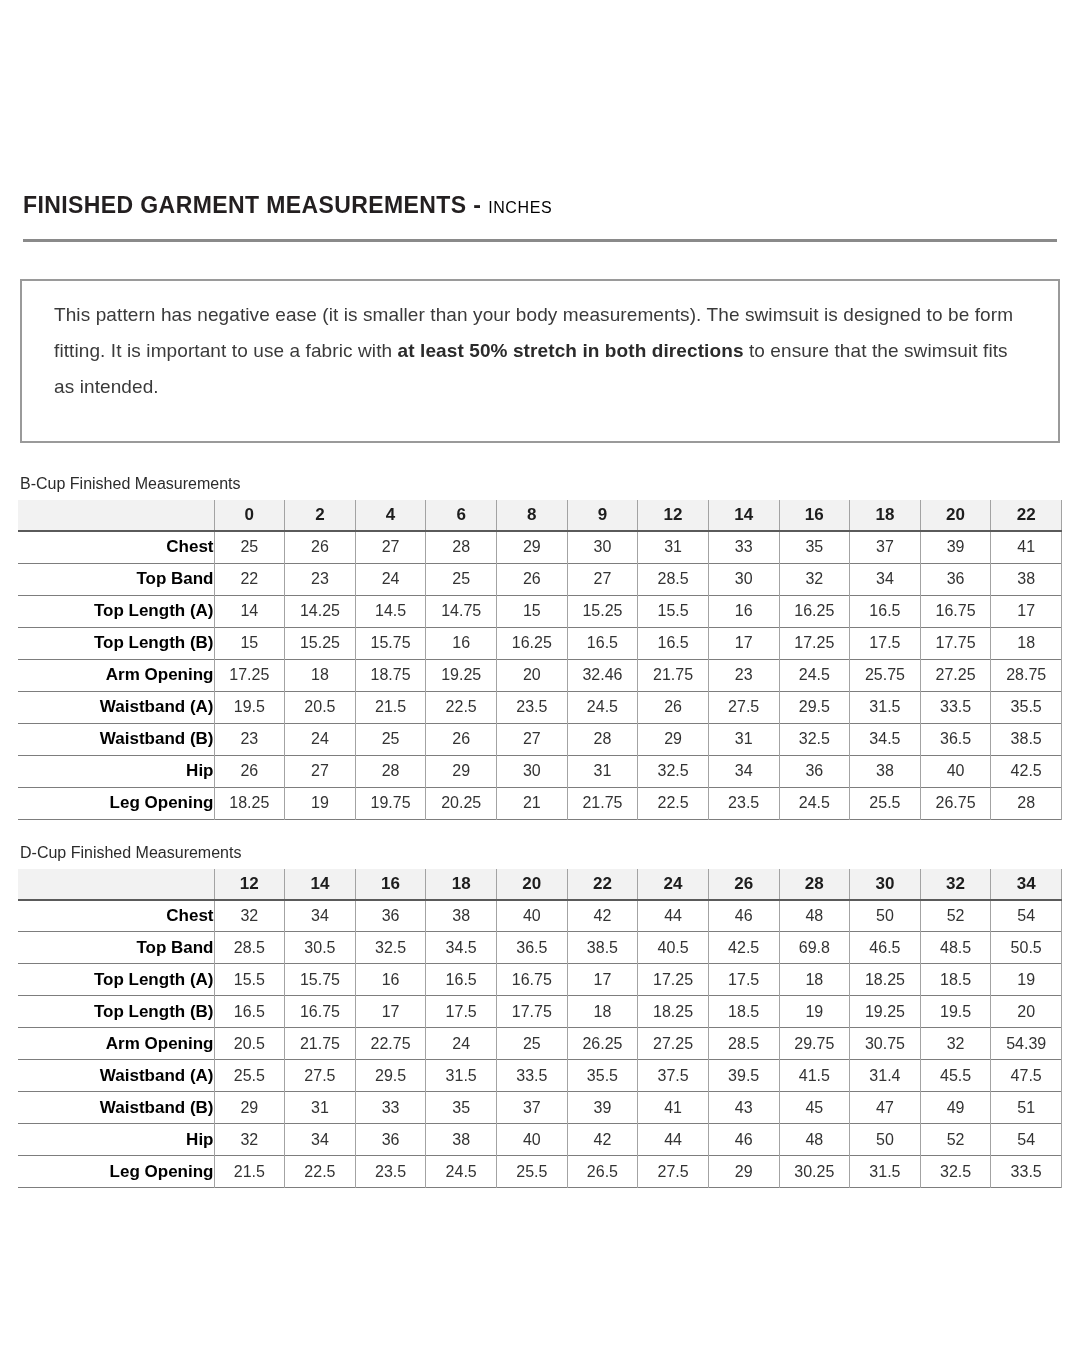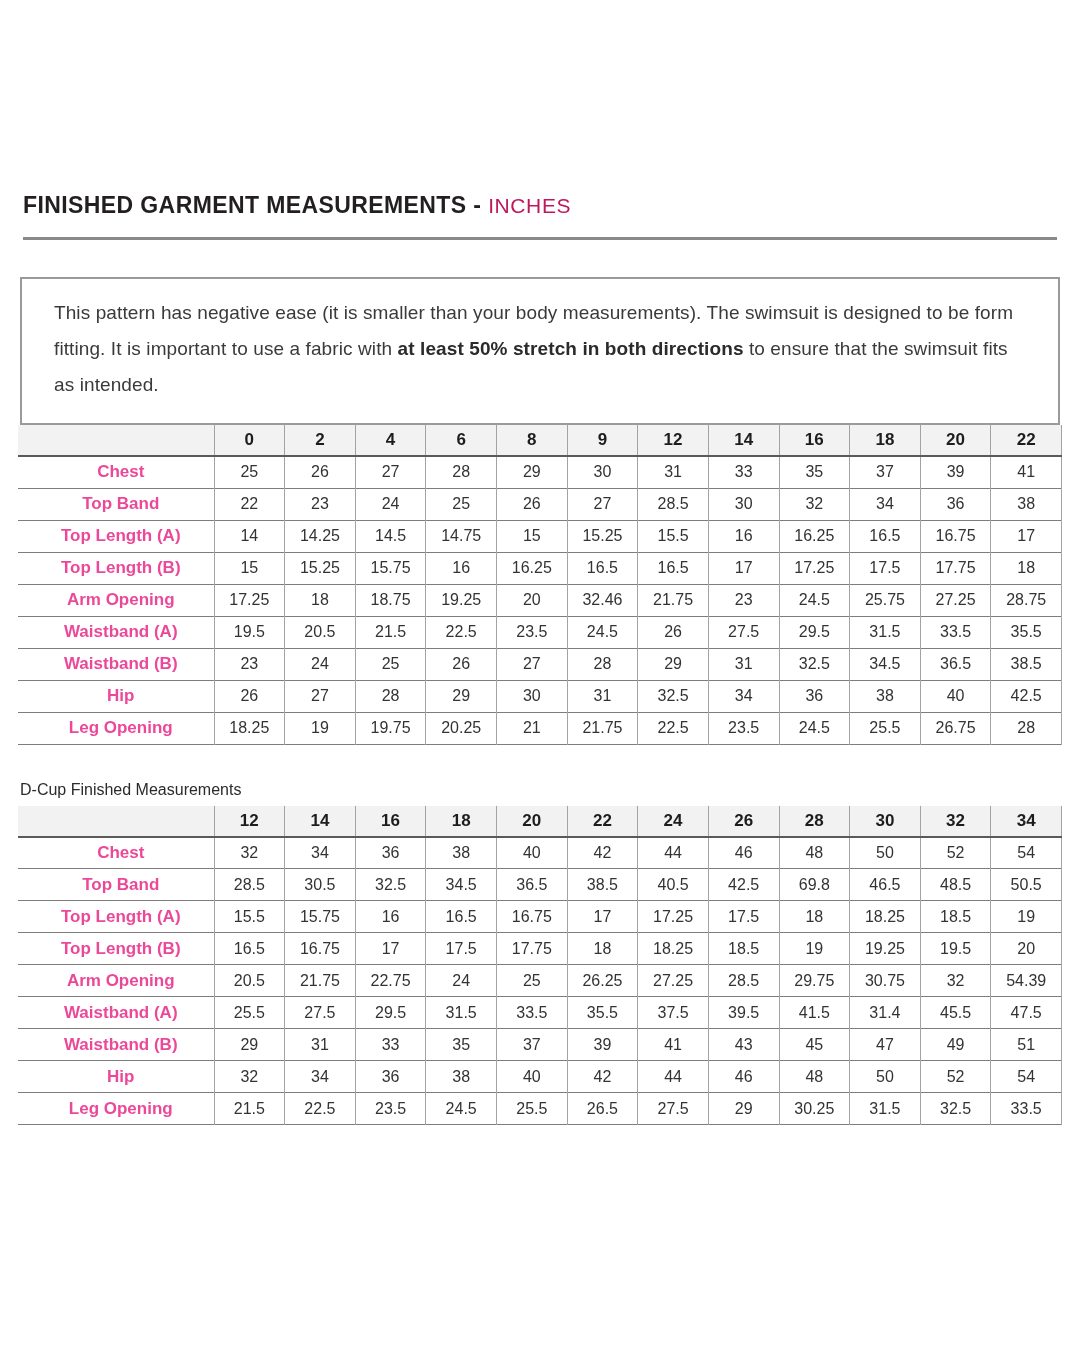--- a/index.html
+++ b/index.html
@@ -15,54 +15,54 @@
   .page-title {
     margin: 192px 20px 0 23px;
     font-size: 23px;
     line-height: 27px;
     letter-spacing: 0.4px;
     color: #231f20;
     font-weight: bold;
   }
   .page-title .title-light {
     font-weight: normal;
-    font-size: 21px;
+    font-size: 16px;
     letter-spacing: 0.6px;
-    color: #be185d;
+    color: #000000;
   }
 
   .title-divider {
     border: none;
     height: 3px;
     background: #8a8a8a;
     margin: 18px 23px 0 23px;
     width: 1034px;
   }
 
   .notice-box {
     margin: 37px 20px 0 20px;
     width: 1040px;
     border: 2px solid #9a9a9a;
-    padding: 16px 32px 20px 32px;
+    padding: 16px 32px 36px 32px;
   }
   .notice-box p {
     margin: 0;
     font-size: 19px;
     line-height: 36px;
     color: #3a3a3a;
     letter-spacing: 0.1px;
   }
   .notice-box strong { color: #2b2b2b; }
 
   .table-caption {
     margin: 32px 0 7px 20px;
     font-size: 16px;
     color: #2b2b2b;
   }
-  .table-caption.second { margin-top: 36px; }
+  .table-caption.second { margin-top: 24px; }
 
   table.meas-table {
     border-collapse: collapse;
     table-layout: fixed;
     width: 1044px;
     margin-left: 18px;
   }
   .meas-table col.label-col { width: 196px; }
   .meas-table tr { border-bottom: 1px solid #7d7d7d; }
   .meas-table thead tr { border-bottom: 2px solid #5a5a5a; }
@@ -72,25 +72,25 @@
   }
   .meas-table thead th {
     background: #f2f2f2;
     height: 31px;
     font-size: 17px;
     font-weight: bold;
     color: #1d1d1d;
     text-align: center;
   }
   .meas-table tbody th {
-    text-align: center;
+    text-align: right;
     padding-left: 10px;
     font-size: 17px;
     font-weight: bold;
-    color: #ec4899;
+    color: #000000;
     height: 32px;
   }
   .meas-table td {
     text-align: center;
     font-size: 16px;
     color: #333333;
     height: 32px;
   }
 </style>
 </head>
@@ -102,20 +102,21 @@
     <span class="title-light">INCHES</span>
   </h1>
 
   <hr class="title-divider">
 
   <div class="notice-box">
     <p><span>This pattern has negative ease (it is smaller than your body measurements). The swimsuit is designed to be form fitting. It is important to use a fabric with </span><strong>at least 50% stretch in both directions</strong><span> to ensure that the swimsuit fits as intended.</span></p>
   </div>
 
   <div id="tables">
+      <div class="table-caption">B-Cup Finished Measurements</div>
       <table class="meas-table">
         <colgroup>
           <col class="label-col">
           <col>
           <col>
           <col>
           <col>
           <col>
           <col>
           <col>

